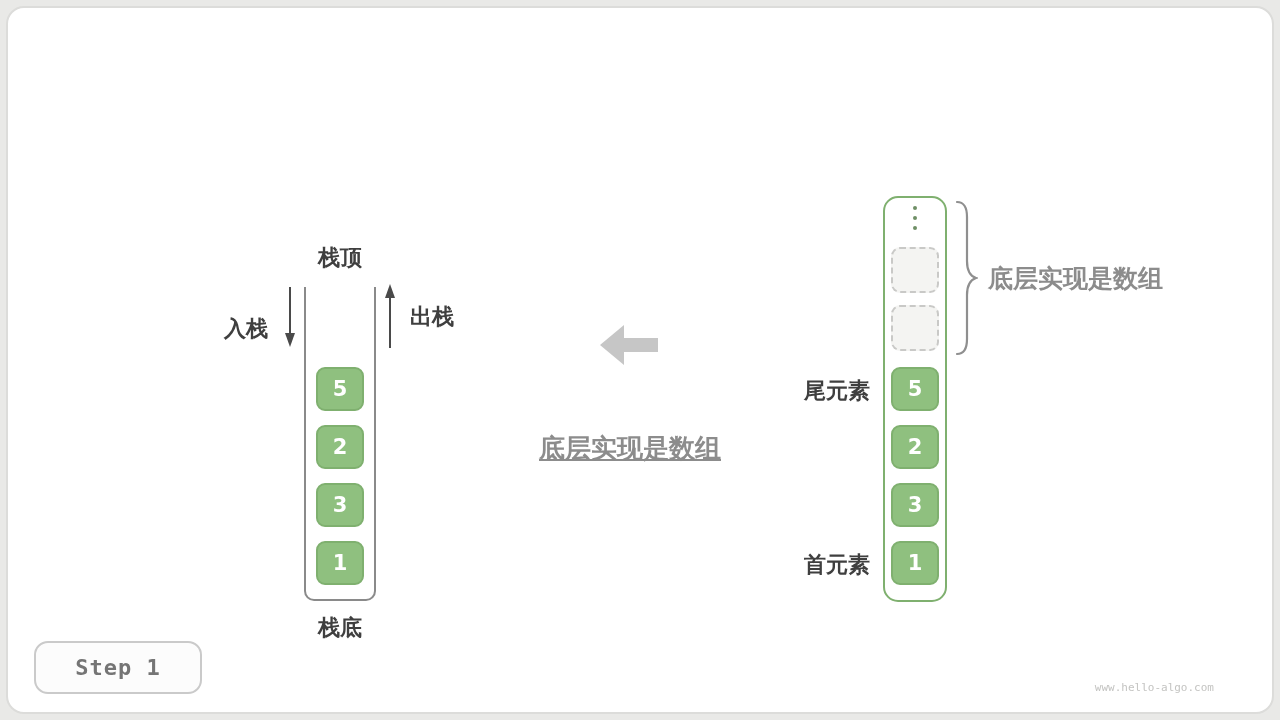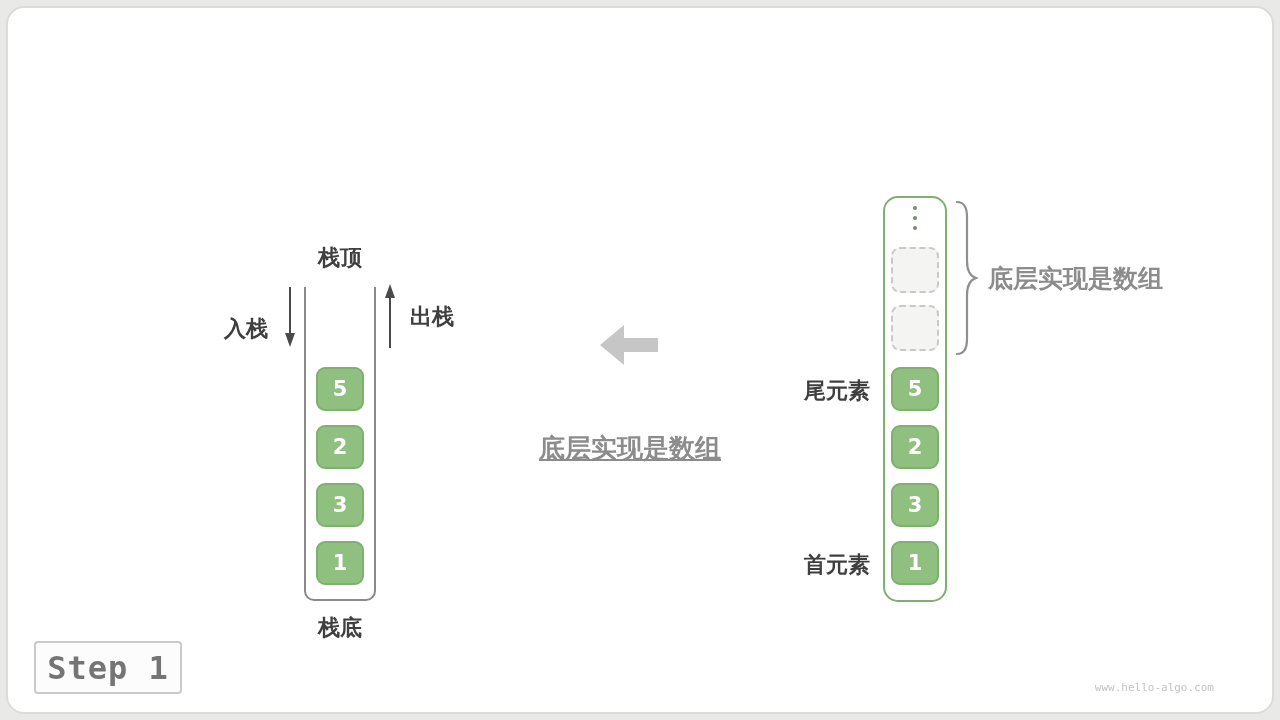--- a/index.html
+++ b/index.html
@@ -78,27 +78,27 @@
   .caption {
     position: absolute; left: 500px; top: 428px; width: 260px;
     text-align: center;
     font-weight: 700; font-size: 26px; line-height: 41px;
     color: var(--gray-text, #8C8C8C);
     text-decoration: underline;
   }
 
   
   .step-badge {
-    position: absolute; left: 34px; top: 641px; width: 148px; height: 53px;
+    position: absolute; left: 34px; top: 641px; width: 168px; height: 53px;
     border: 2px solid var(--badge-border, #CACACA);
-    border-radius: 4px;
+    border-radius: 14px;
     background: #FCFCFC;
     display: flex; align-items: center; justify-content: center;
     font-family: "DejaVu Sans Mono", monospace;
-    font-weight: 700; font-size: 32px;
+    font-weight: 700; font-size: 22px;
     color: var(--badge-text, #757575);
     letter-spacing: 1px;
   }
   .watermark {
     position: absolute; right: 66px; top: 681px;
     font-family: "DejaVu Sans Mono", monospace;
     font-size: 11px;
     color: var(--watermark-text, #C4C4C2);
   }
 

